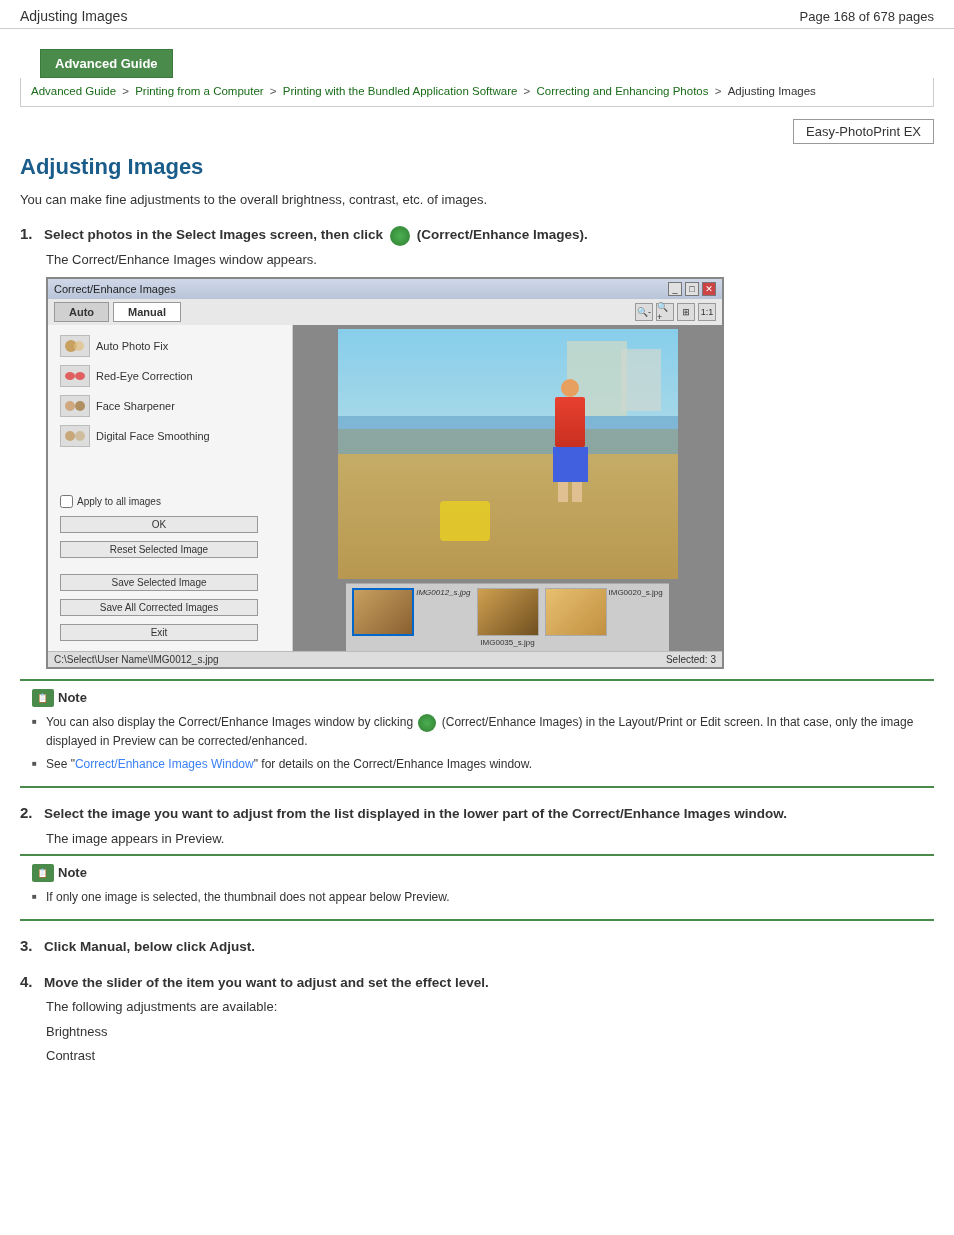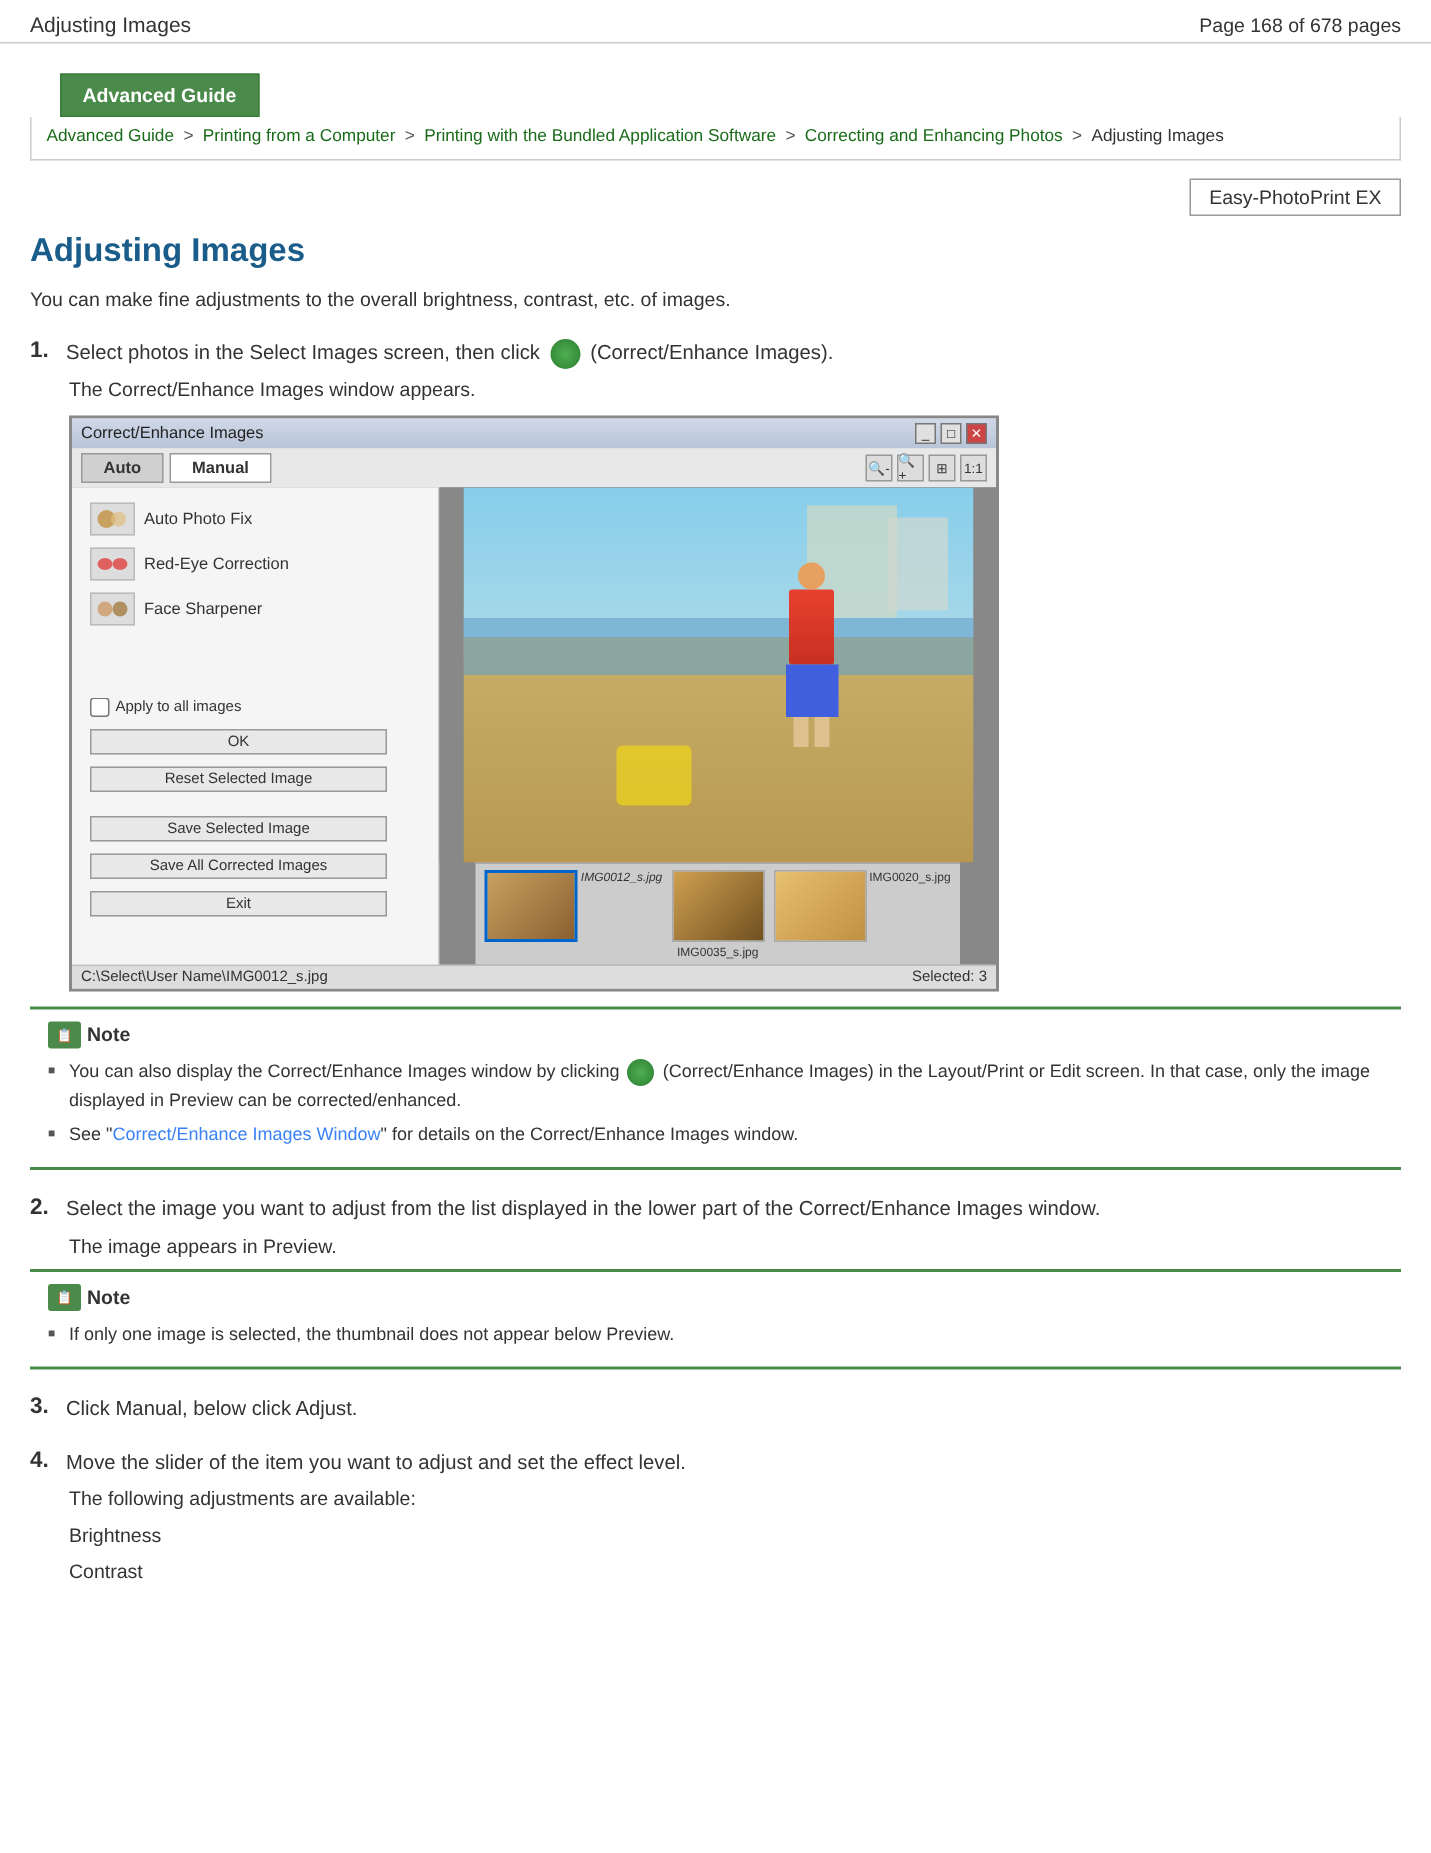--- a/index.html
+++ b/index.html
@@ -111,34 +111,35 @@
     .step-num {
       font-weight: bold;
       font-size: 15px;
       color: #333;
       min-width: 20px;
     }
 
     .step-text {
       font-size: 13.5px;
       line-height: 1.5;
+      font-weight: bold;
     }
 
     .step-sub {
       font-size: 13px;
       margin-top: 6px;
       margin-left: 26px;
       color: #333;
     }
 
     
     .screenshot-container {
       margin: 10px 0 10px 26px;
       border: 2px solid #888;
-      width: 620px;
+      width: 678px;
       background: #f0f0f0;
     }
 
     .win-titlebar {
       background: linear-gradient(to bottom, #d0d8e8, #b8c4d8);
       padding: 3px 6px;
       display: flex;
       justify-content: space-between;
       align-items: center;
       font-size: 11px;
@@ -452,20 +453,29 @@
           </div>
           <div class="win-menu-item">
             <div class="win-menu-icon">
               <svg width="24" height="18" viewBox="0 0 24 18">
                   <circle cx="7" cy="9" r="5" fill="#d0a880"></circle>
                   <circle cx="17" cy="9" r="5" fill="#b09060"></circle>
                 </svg>
             </div>
             <span>Face Sharpener</span>
           </div>
+          <div class="win-menu-item">
+            <div class="win-menu-icon">
+              <svg width="24" height="18" viewBox="0 0 24 18">
+                  <circle cx="7" cy="9" r="5" fill="#c8a878"></circle>
+                  <circle cx="17" cy="9" r="5" fill="#c8a878" opacity="0.6"></circle>
+                </svg>
+            </div>
+            <span>Digital Face Smoothing</span>
+          </div>
 
           <div style="height: 30px;"></div>
 
           <div class="win-checkbox-row">
             <input type="checkbox" style="">
             <span>Apply to all images</span>
           </div>
 
           <div class="win-button-row">
             <div class="win-small-btn">OK</div>

